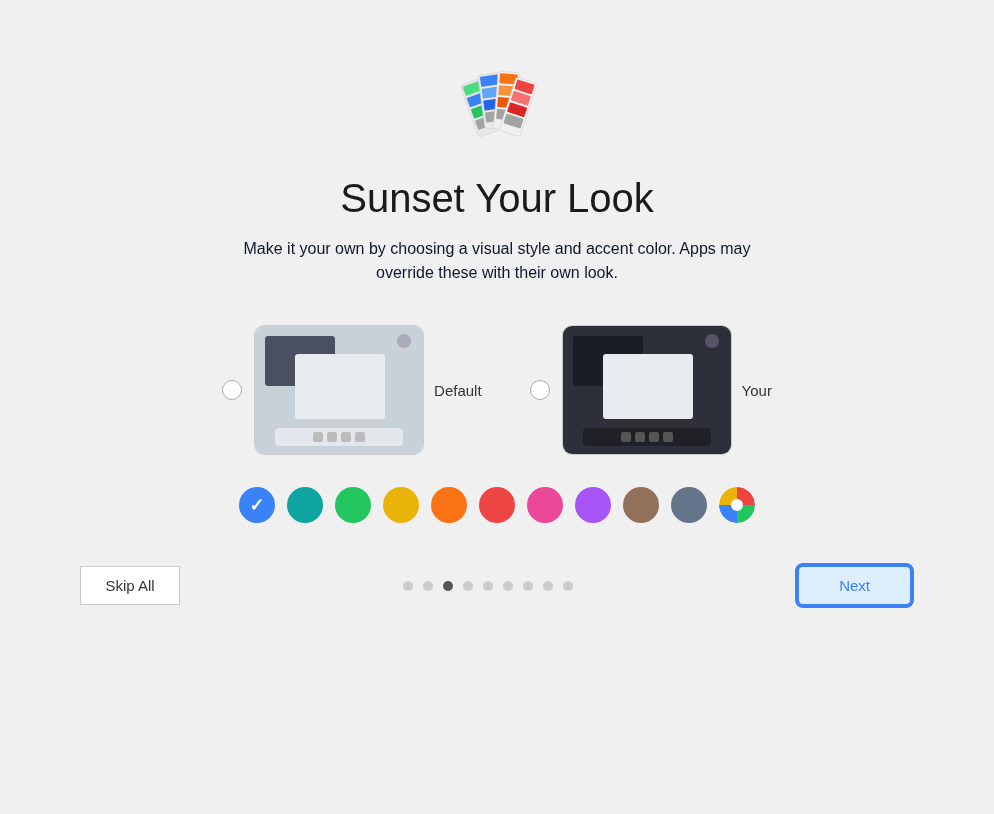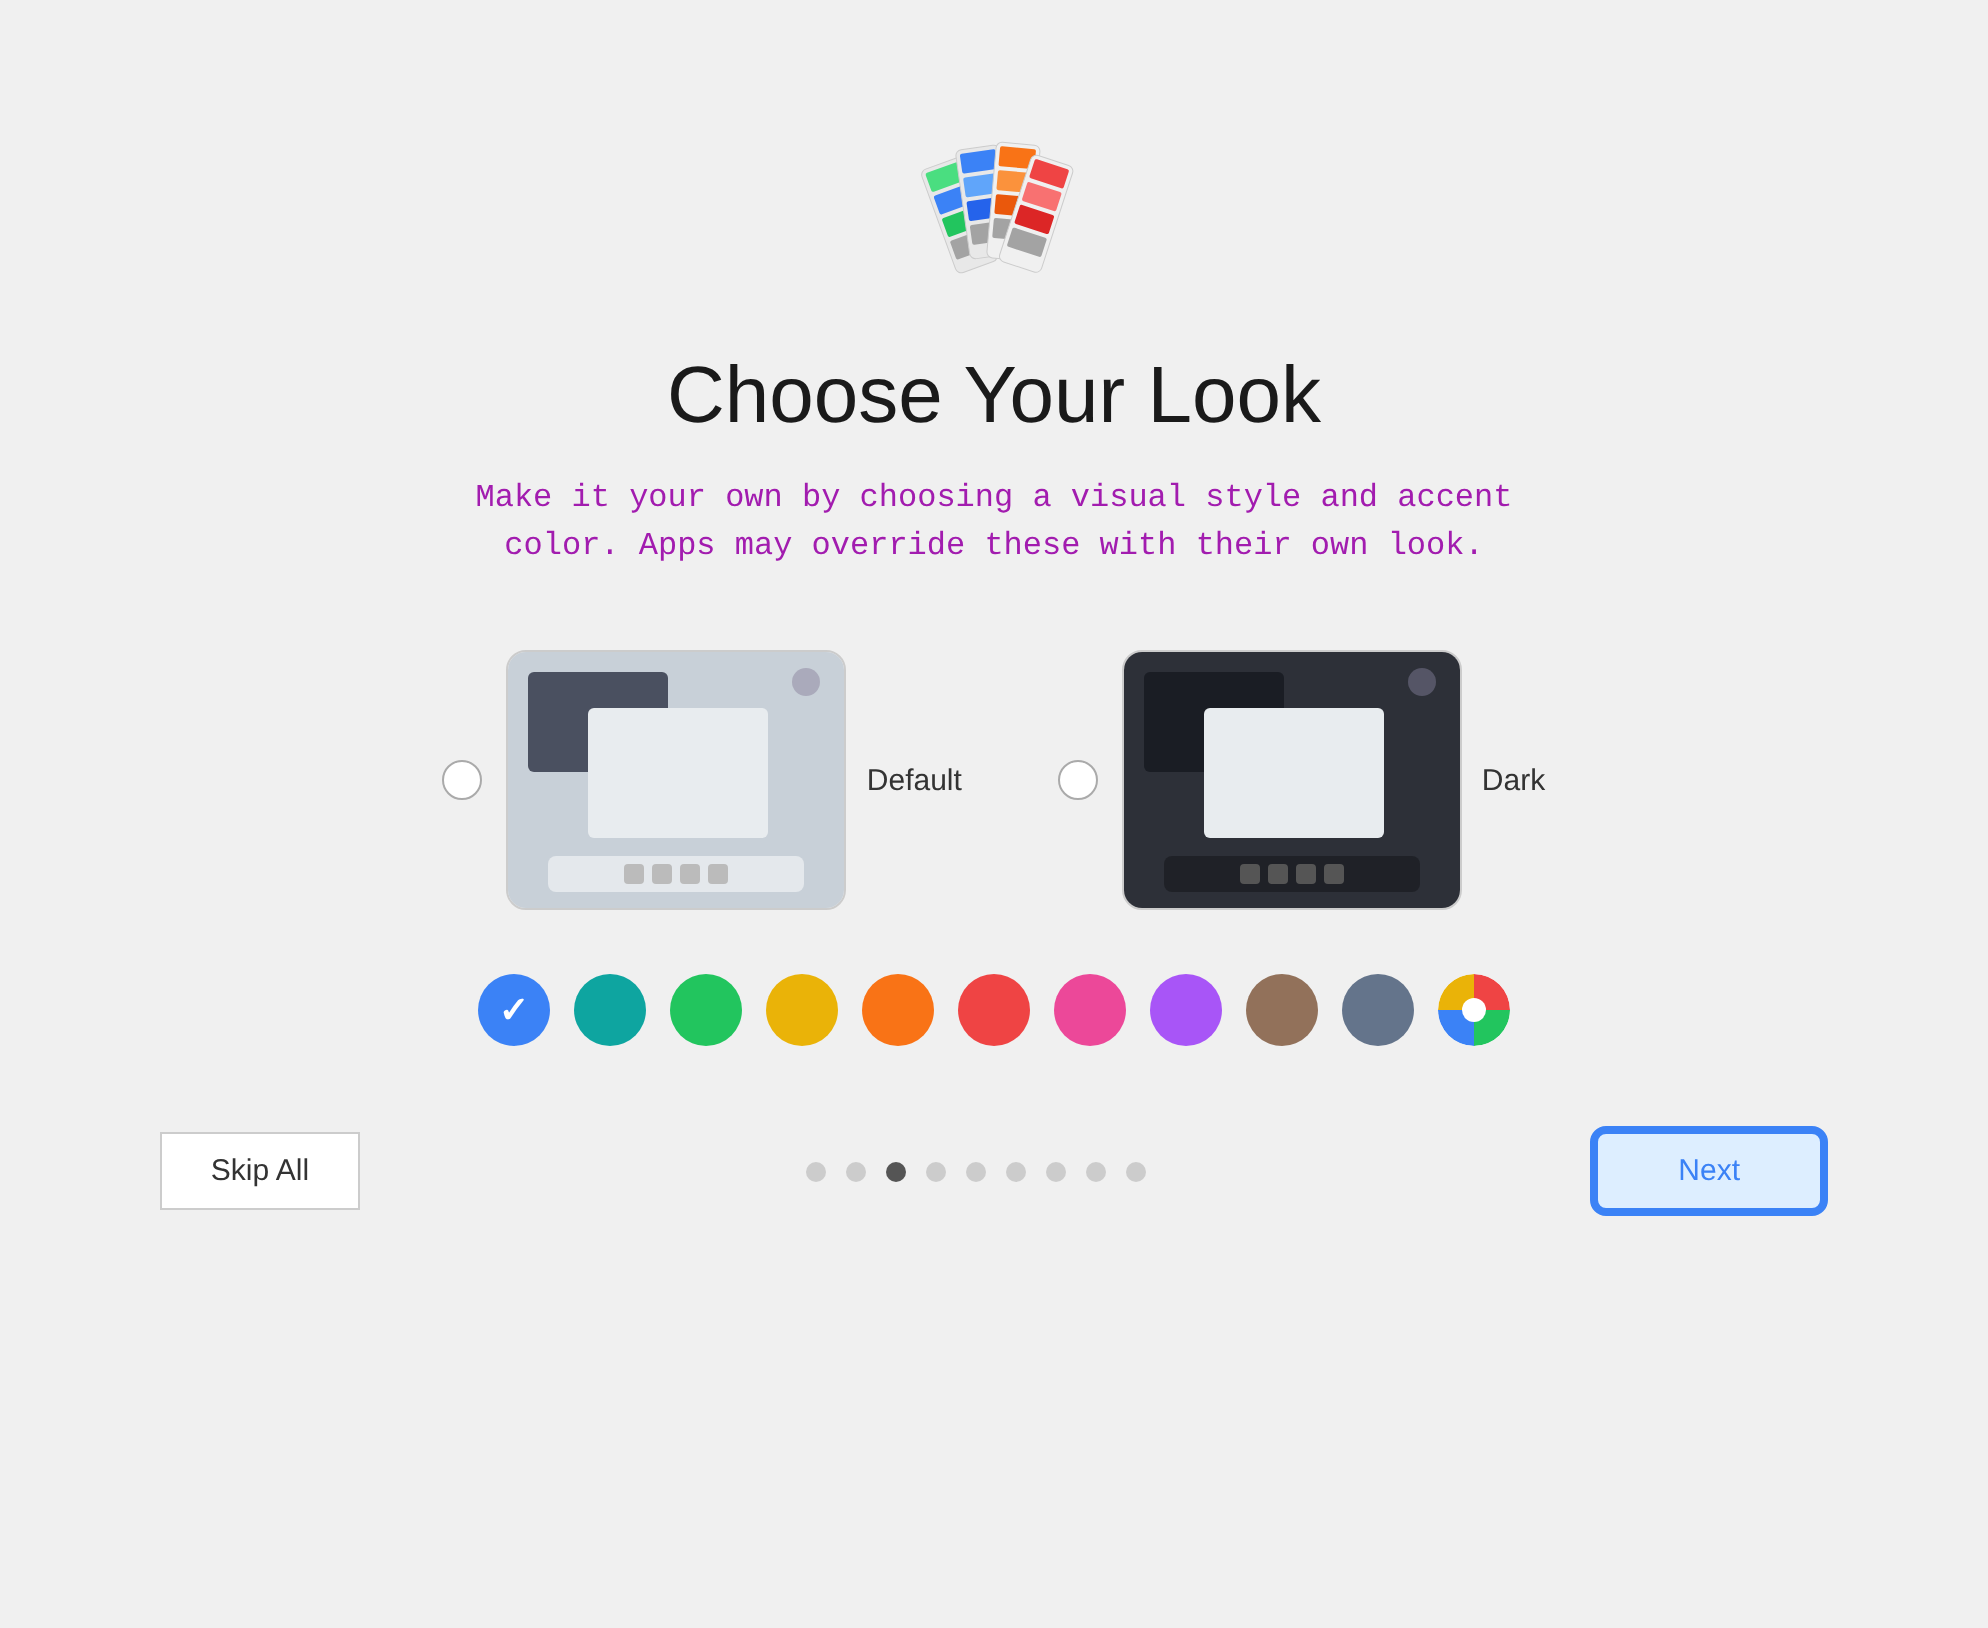--- a/index.html
+++ b/index.html
@@ -46,26 +46,25 @@
       font-size: 40px;
       font-weight: 300;
       color: #1a1a1a;
       margin-bottom: 16px;
       text-align: center;
     }
 
     
     .subtitle {
       font-size: 16px;
-      color: #a21caf;
+      color: #0f172a;
       text-align: center;
       line-height: 1.5;
       max-width: 520px;
       margin-bottom: 40px;
-      font-family: Liberation Mono, monospace;
     }
 
     
     .theme-row {
       display: flex;
       flex-direction: row;
       align-items: flex-end;
       gap: 48px;
       margin-bottom: 32px;
     }
@@ -448,21 +447,21 @@
       <g transform="rotate(18, 55, 75)">
         <rect x="60" y="28" width="22" height="56" rx="3" fill="#f0f0f0" stroke="#ccc" stroke-width="0.5"></rect>
         <rect x="62" y="30" width="18" height="10" rx="1" fill="#ef4444"></rect>
         <rect x="62" y="42" width="18" height="10" rx="1" fill="#f87171"></rect>
         <rect x="62" y="54" width="18" height="10" rx="1" fill="#dc2626"></rect>
         <rect x="62" y="66" width="18" height="10" rx="1" fill="#a3a3a3"></rect>
       </g>
     </svg>
   </div>
 
-  <h1 class="title">Choose Your Look</h1>
+  <h1 class="title">Sunset Your Look</h1>
 
   <p class="subtitle">Make it your own by choosing a visual style and accent color. Apps may override these with their own look.</p>
 
   <div class="theme-row">
 
     <div class="theme-option">
       <div class="theme-option-inner">
         <div class="radio-circle"></div>
         <div class="theme-preview">
           <div class="preview-default">
@@ -491,21 +490,21 @@
             <div class="window-main"></div>
             <div class="taskbar">
               <div class="taskbar-dot"></div>
               <div class="taskbar-dot"></div>
               <div class="taskbar-dot"></div>
               <div class="taskbar-dot"></div>
             </div>
           </div>
         </div>
       </div>
-      <span class="theme-label">Dark</span>
+      <span class="theme-label">Your</span>
     </div>
 
 
   </div>
 
   <div class="color-row">
 
     <div class="color-swatch selected" style="background: #3b82f6;"></div>
 
     <div class="color-swatch" style="background: #0ea5a0;"></div>

